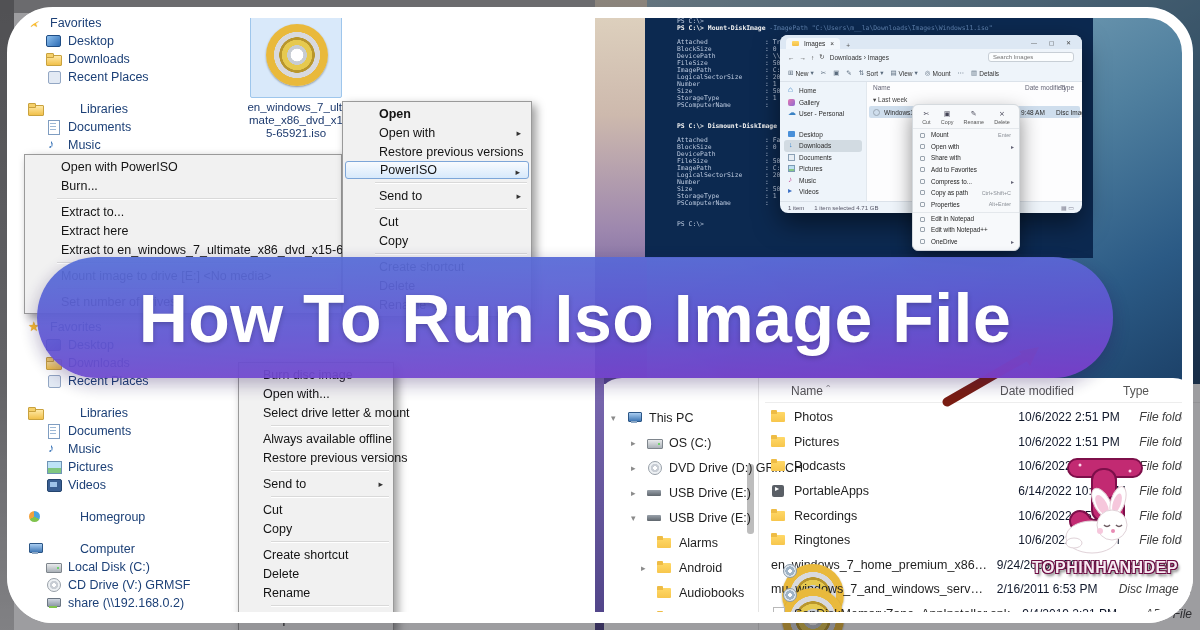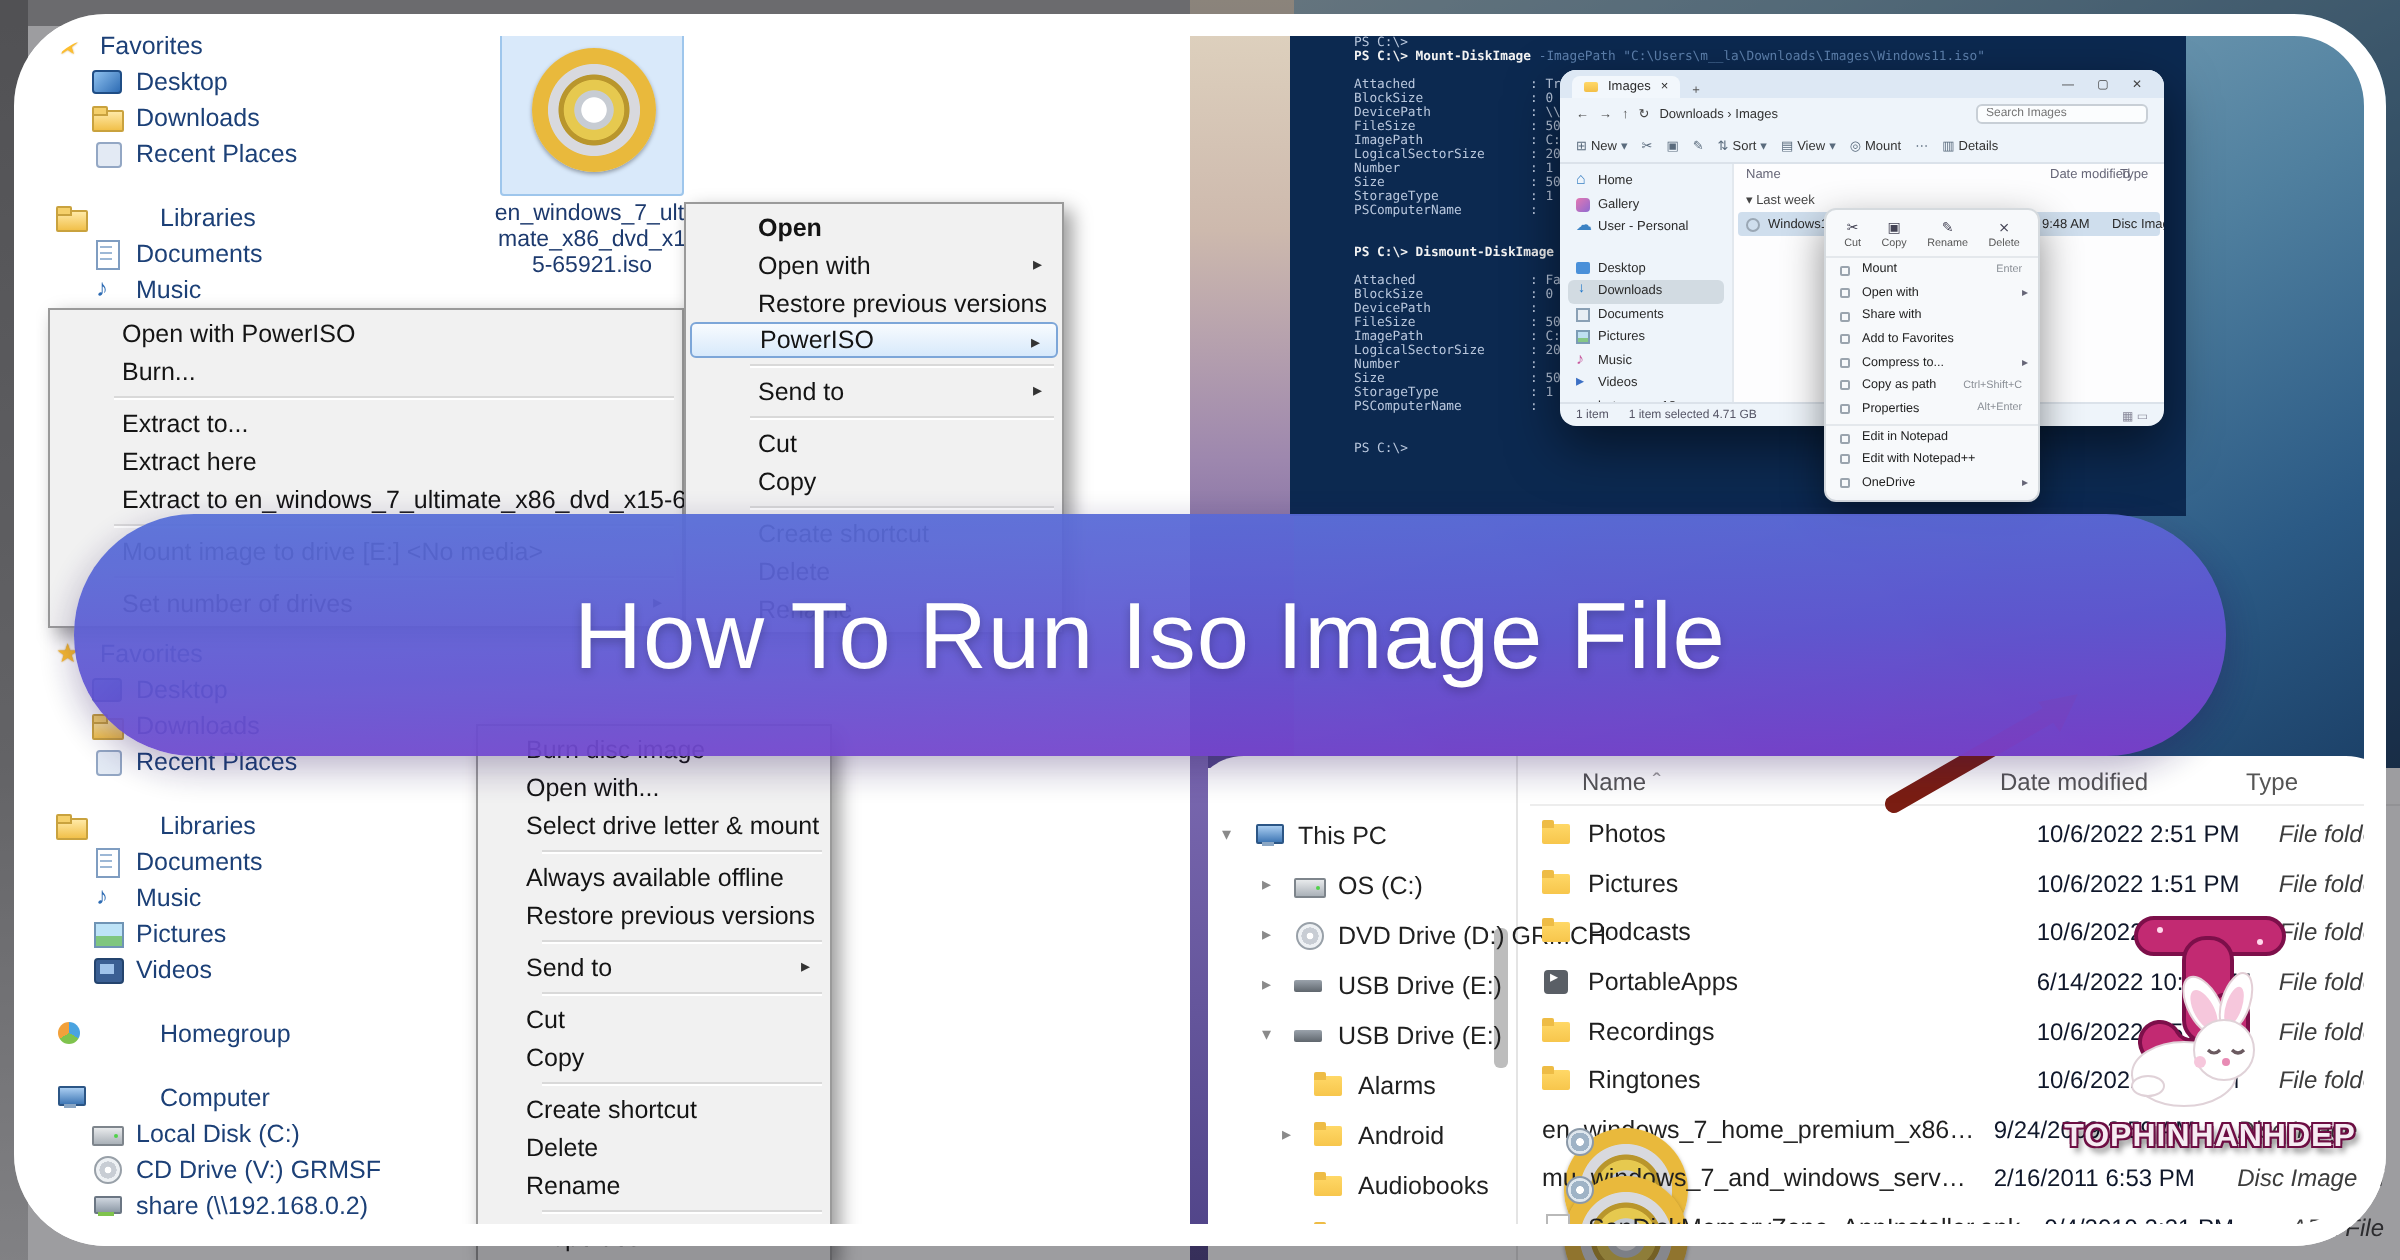--- a/index.html
+++ b/index.html
@@ -154,21 +154,21 @@
   .w10file .ftype{color:#3d3d3d;font-size:12px;font-style:italic;}
   .w10file.sel::before{content:"";position:absolute;left:0;right:0;top:1px;bottom:1px;background:#d9d9d9;border:1px solid #c3c3c3;z-index:-1;}
 
   
   .arrow-svg{position:absolute;left:935px;top:338px;z-index:9;}
   .banner{position:absolute;left:37px;top:257px;width:1076px;height:121px;border-radius:60px;z-index:15;}
   .banner .bg{position:absolute;inset:0;border-radius:60px;opacity:.94;
               background:linear-gradient(178deg,var(--banner-g1) 0%,#6156d2 55%,var(--banner-g2) 100%);
               box-shadow:0 6px 18px rgba(40,20,90,.35);}
   .banner .t{position:absolute;inset:0;display:flex;align-items:center;justify-content:center;
-             color:#ffffff;font-size:47px;font-weight:normal;letter-spacing:.5px;
+             color:#ffffff;font-size:68px;font-weight:bold;letter-spacing:.5px;
              text-shadow:0 2px 5px rgba(0,0,0,.22);}
   .logo{position:absolute;left:1025px;top:455px;width:160px;z-index:20;text-align:center;}
   .logo .brand{margin-top:-4px;font-size:16px;font-weight:bold;letter-spacing:.5px;color:#f6ebf2;
                text-shadow:-1px -1px 0 #6d0d43,1px -1px 0 #6d0d43,-1px 1px 0 #6d0d43,1px 1px 0 #6d0d43,2px 3px 3px rgba(0,0,0,.55);}
   .frame{position:absolute;inset:7px;border:11px solid #ffffff;border-radius:46px;z-index:40;pointer-events:none;
          box-shadow:0 0 0 60px rgba(22,22,28,.42);}
 </style>
 </head>
 <body>
 
@@ -665,21 +665,21 @@
         <span>CD Drive (V:) GRMSF</span>
       </div>
 
       <div class="w7row ind">
         <span class="ti net"></span>
         <span>share (\\192.168.0.2)</span>
       </div>
 
   </div>
 
-  <div class="menu7" style="left:238px;top:362px;width:178px;">
+  <div class="menu7" style="left:238px;top:362px;width:156px;">
 
       <div class="mi" style="padding-left:22px;">
         <span>Burn disc image</span>
 
       </div>
 
       <div class="mi" style="padding-left:22px;">
         <span>Open with...</span>
 
       </div>

